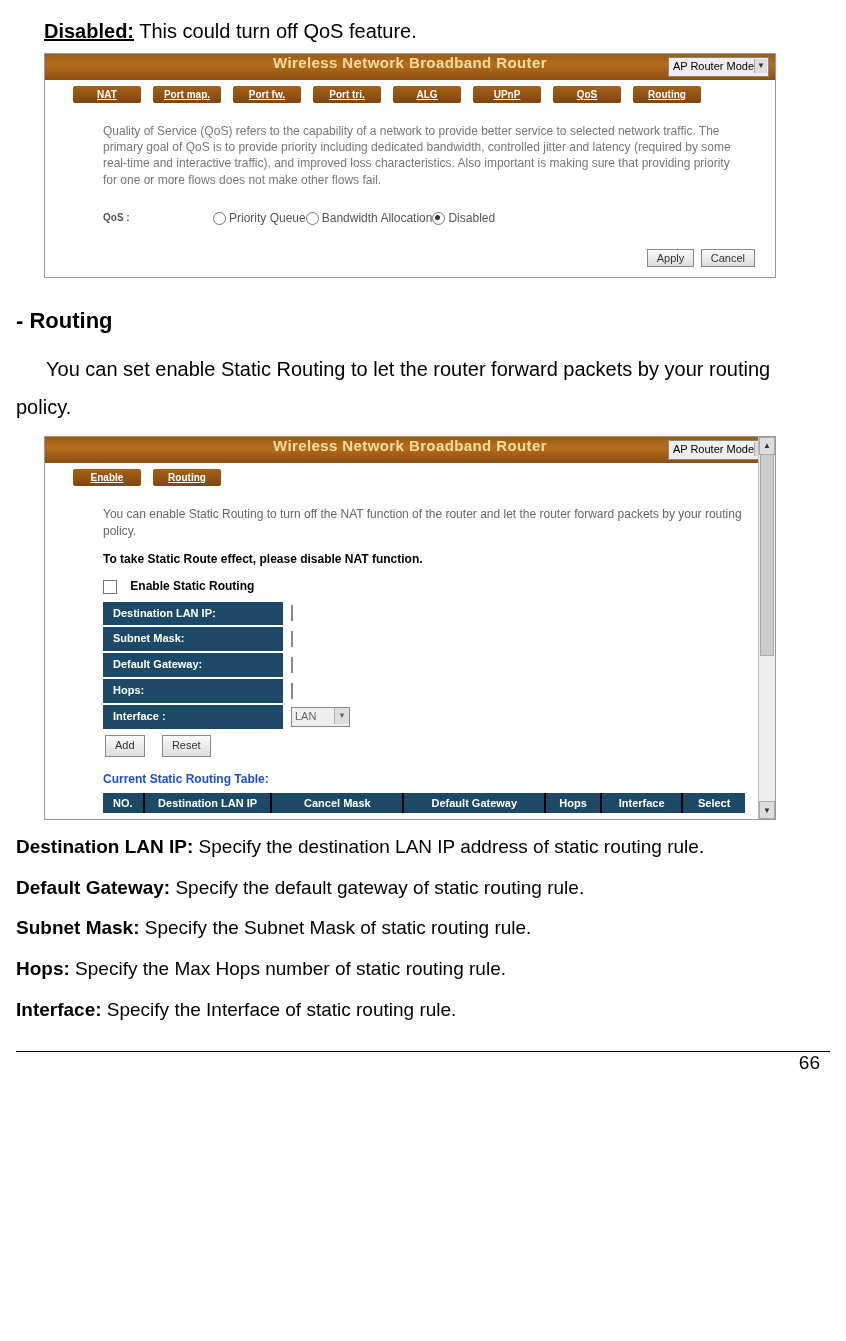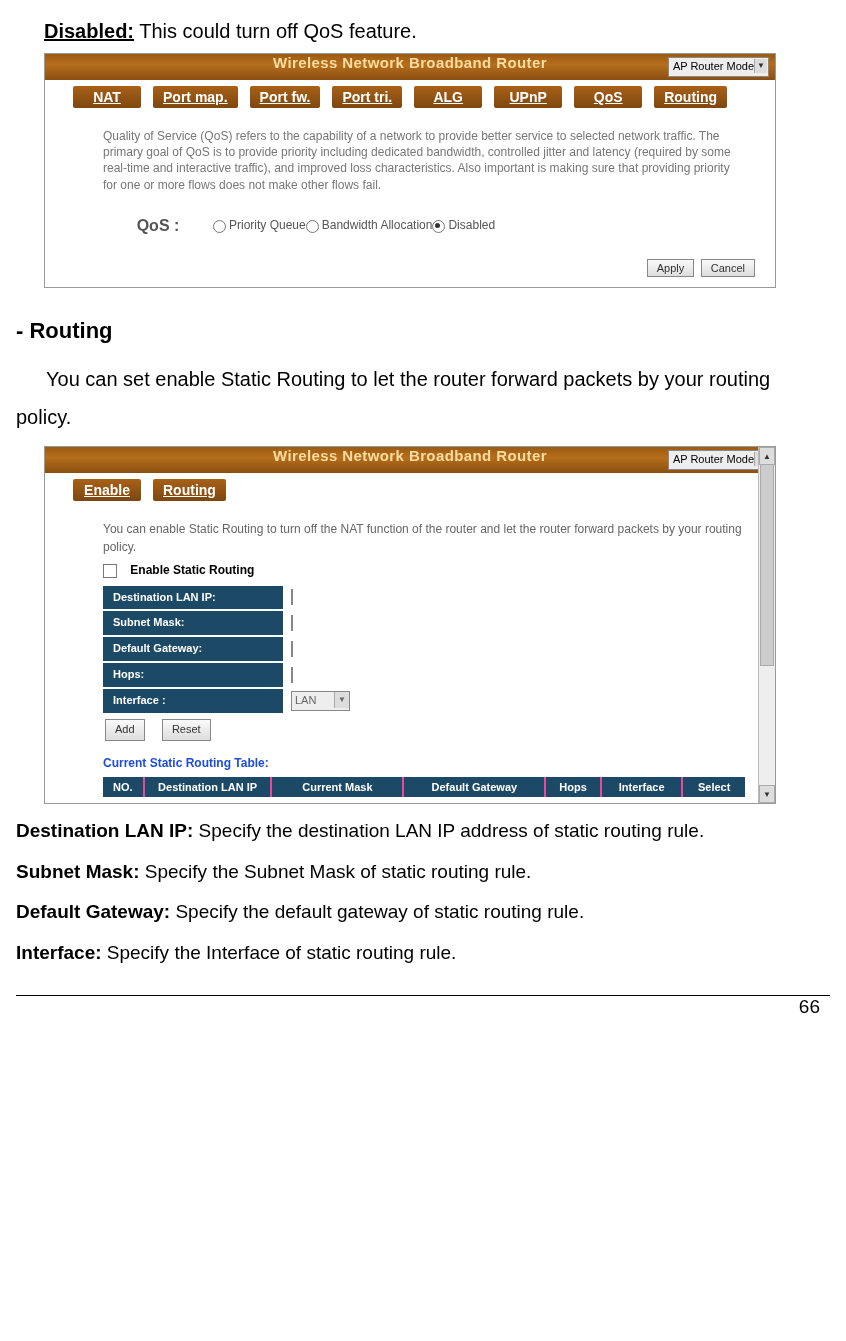--- a/index.html
+++ b/index.html
@@ -55,36 +55,36 @@
   }
   .tabbar {
     display: flex;
     gap: 12px;
     padding: 6px 0 6px 28px;
     background: #fff;
   }
   .tab {
     background: linear-gradient(#a86118, #7d470f);
     color: #fff;
-    font-size: 14px;
+    font-size: 10px;
     font-weight: bold;
     text-decoration: underline;
     padding: 3px 10px;
     min-width: 48px;
     text-align: center;
     border-radius: 2px;
   }
   .content {
     padding: 14px 30px 14px 58px;
     color: #777;
     font-size: 12px;
     line-height: 1.35;
   }
   .qos-row { margin-top: 22px; display: flex; align-items: center; color: #555; font-weight: bold; }
-  .qos-label { width: 110px; color: #555; font-size: 16px; text-align: center; }
+  .qos-label { width: 110px; color: #555; font-size: 10px; }
   .radio-opts { display: flex; font-weight: normal; color: #555; font-size: 12px; }
   .radio { width: 11px; height: 11px; border: 1px solid #777; border-radius: 50%; display: inline-block; vertical-align: middle; margin-right: 3px; position: relative; background: #fff; }
   .radio.checked::after { content: ""; position: absolute; left: 2px; top: 2px; width: 5px; height: 5px; background: #333; border-radius: 50%; }
   .btns { text-align: right; padding: 8px 20px 10px 0; }
   .gbtn {
     display: inline-block;
     background: linear-gradient(#fafafa,#ddd);
     border: 1px solid #888;
     font-size: 11px;
     padding: 2px 9px;
@@ -149,21 +149,21 @@
   }
   .addbtns { margin-top: 4px; }
   .cur-title { color: #1d4ed8; font-weight: bold; font-size: 12px; margin: 14px 0 4px 0; }
   .rtable { border-collapse: collapse; }
   .rtable th {
     background: #1c4a66;
     color: #fff;
     font-size: 11px;
     font-weight: bold;
     padding: 4px 6px;
-    border-right: 2px solid #ec4899;
+    border-right: 2px solid #000000;
     text-align: center;
     line-height: 1.15;
   }
   .rtable th.no { width: 28px; }
   .rtable th.dlan { width: 115px; }
   .rtable th.sm { width: 120px; }
   .rtable th.dg { width: 130px; }
   .rtable th.hops { width: 42px; }
   .rtable th.if { width: 68px; }
   .rtable th.sel { width: 50px; border-right: none; }
@@ -236,20 +236,21 @@
       <span>AP Router Mode</span>
       <span class="arrow">▼</span>
     </div>
   </div>
   <div class="tabbar">
     <span class="tab">Enable</span>
     <span class="tab">Routing</span>
   </div>
   <div class="content2">
     <div>You can enable Static Routing to turn off the NAT function of the router and let the router forward packets by your routing policy.</div>
+    <div class="bold-note">To take Static Route effect, please disable NAT function.</div>
     <div class="form-row">
       <span class="check"></span>
       <span class="check-lbl">Enable Static Routing</span>
     </div>
     <table class="ftable">
       <tbody>
           <tr>
             <td class="lbl">Destination LAN IP:</td>
             <td class="inp"><span class="txtinp"></span></td>
           </tr>
@@ -276,38 +277,39 @@
     <div class="addbtns">
       <span class="gbtn">Add</span>
       <span class="gbtn" style="margin-left:14px">Reset</span>
     </div>
     <div class="cur-title">Current Static Routing Table:</div>
     <table class="rtable">
       <tbody>
           <tr>
         <th class="no">NO.</th>
         <th class="dlan">Destination LAN IP</th>
-        <th class="sm">Current Mask</th>
+        <th class="sm">Cancel Mask</th>
         <th class="dg">Default Gateway</th>
         <th class="hops">Hops</th>
         <th class="if">Interface</th>
         <th class="sel">Select</th>
       </tr>
     </tbody>
       </table>
   </div>
   <div class="sbar">
     <div class="arr">▲</div>
     <div class="thumb"></div>
     <div class="arr bot">▼</div>
   </div>
 </div>
 
 <div class="definitions">
   <p class="def"><b>Destination LAN IP:</b><span> Specify the destination LAN IP address of static routing rule.</span></p>
+  <p class="def"><b>Default Gateway:</b><span> Specify the default gateway of static routing rule.</span></p>
   <p class="def"><b>Subnet Mask:</b><span> Specify the Subnet Mask of static routing rule.</span></p>
-  <p class="def"><b>Default Gateway:</b><span> Specify the default gateway of static routing rule.</span></p>
+  <p class="def"><b>Hops:</b><span> Specify the Max Hops number of static routing rule.</span></p>
   <p class="def"><b>Interface:</b><span> Specify the Interface of static routing rule.</span></p>
 </div>
 
 <div class="footer-line">
   <span>66</span>
 </div>
 
 </body></html>

